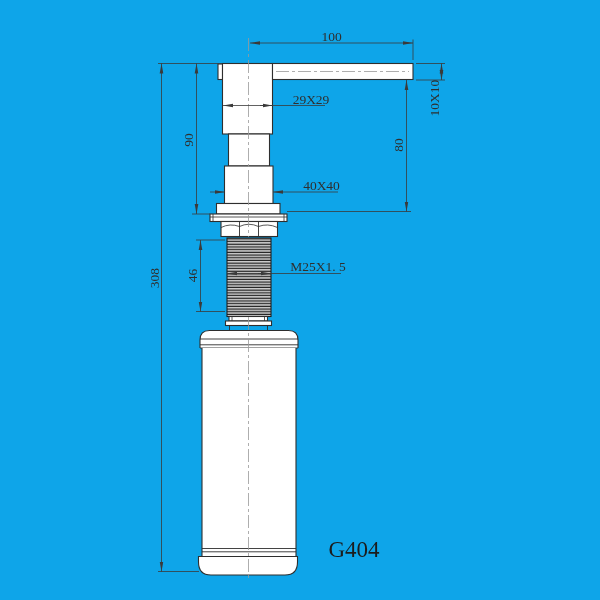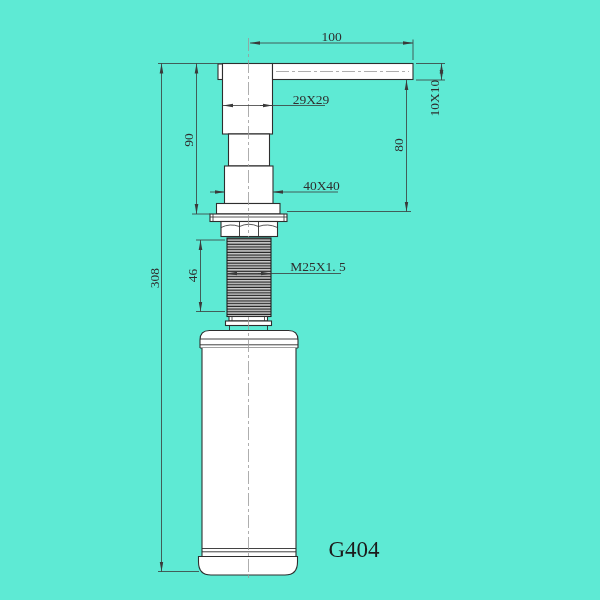--- a/index.html
+++ b/index.html
@@ -1,17 +1,17 @@
 <!DOCTYPE html>
 <html><head>
 <meta charset="utf-8">
 <style>
   html,body{margin:0;padding:0;background:#ffffff;}
   .canvas{
-    position:relative;width:600px;height:600px;background:#5eead4;
+    position:relative;width:600px;height:600px;background:#0ea5e9;
     font-family:"Liberation Serif", serif;
   }
   svg text{
     font-family:"Liberation Serif", serif;
     fill:#2f2f2f;
   }
   .dimtext{font-size:13.5px;}
   .modeltext{font-size:23px;fill:#1c1c1c;}
 </style>
 </head>

